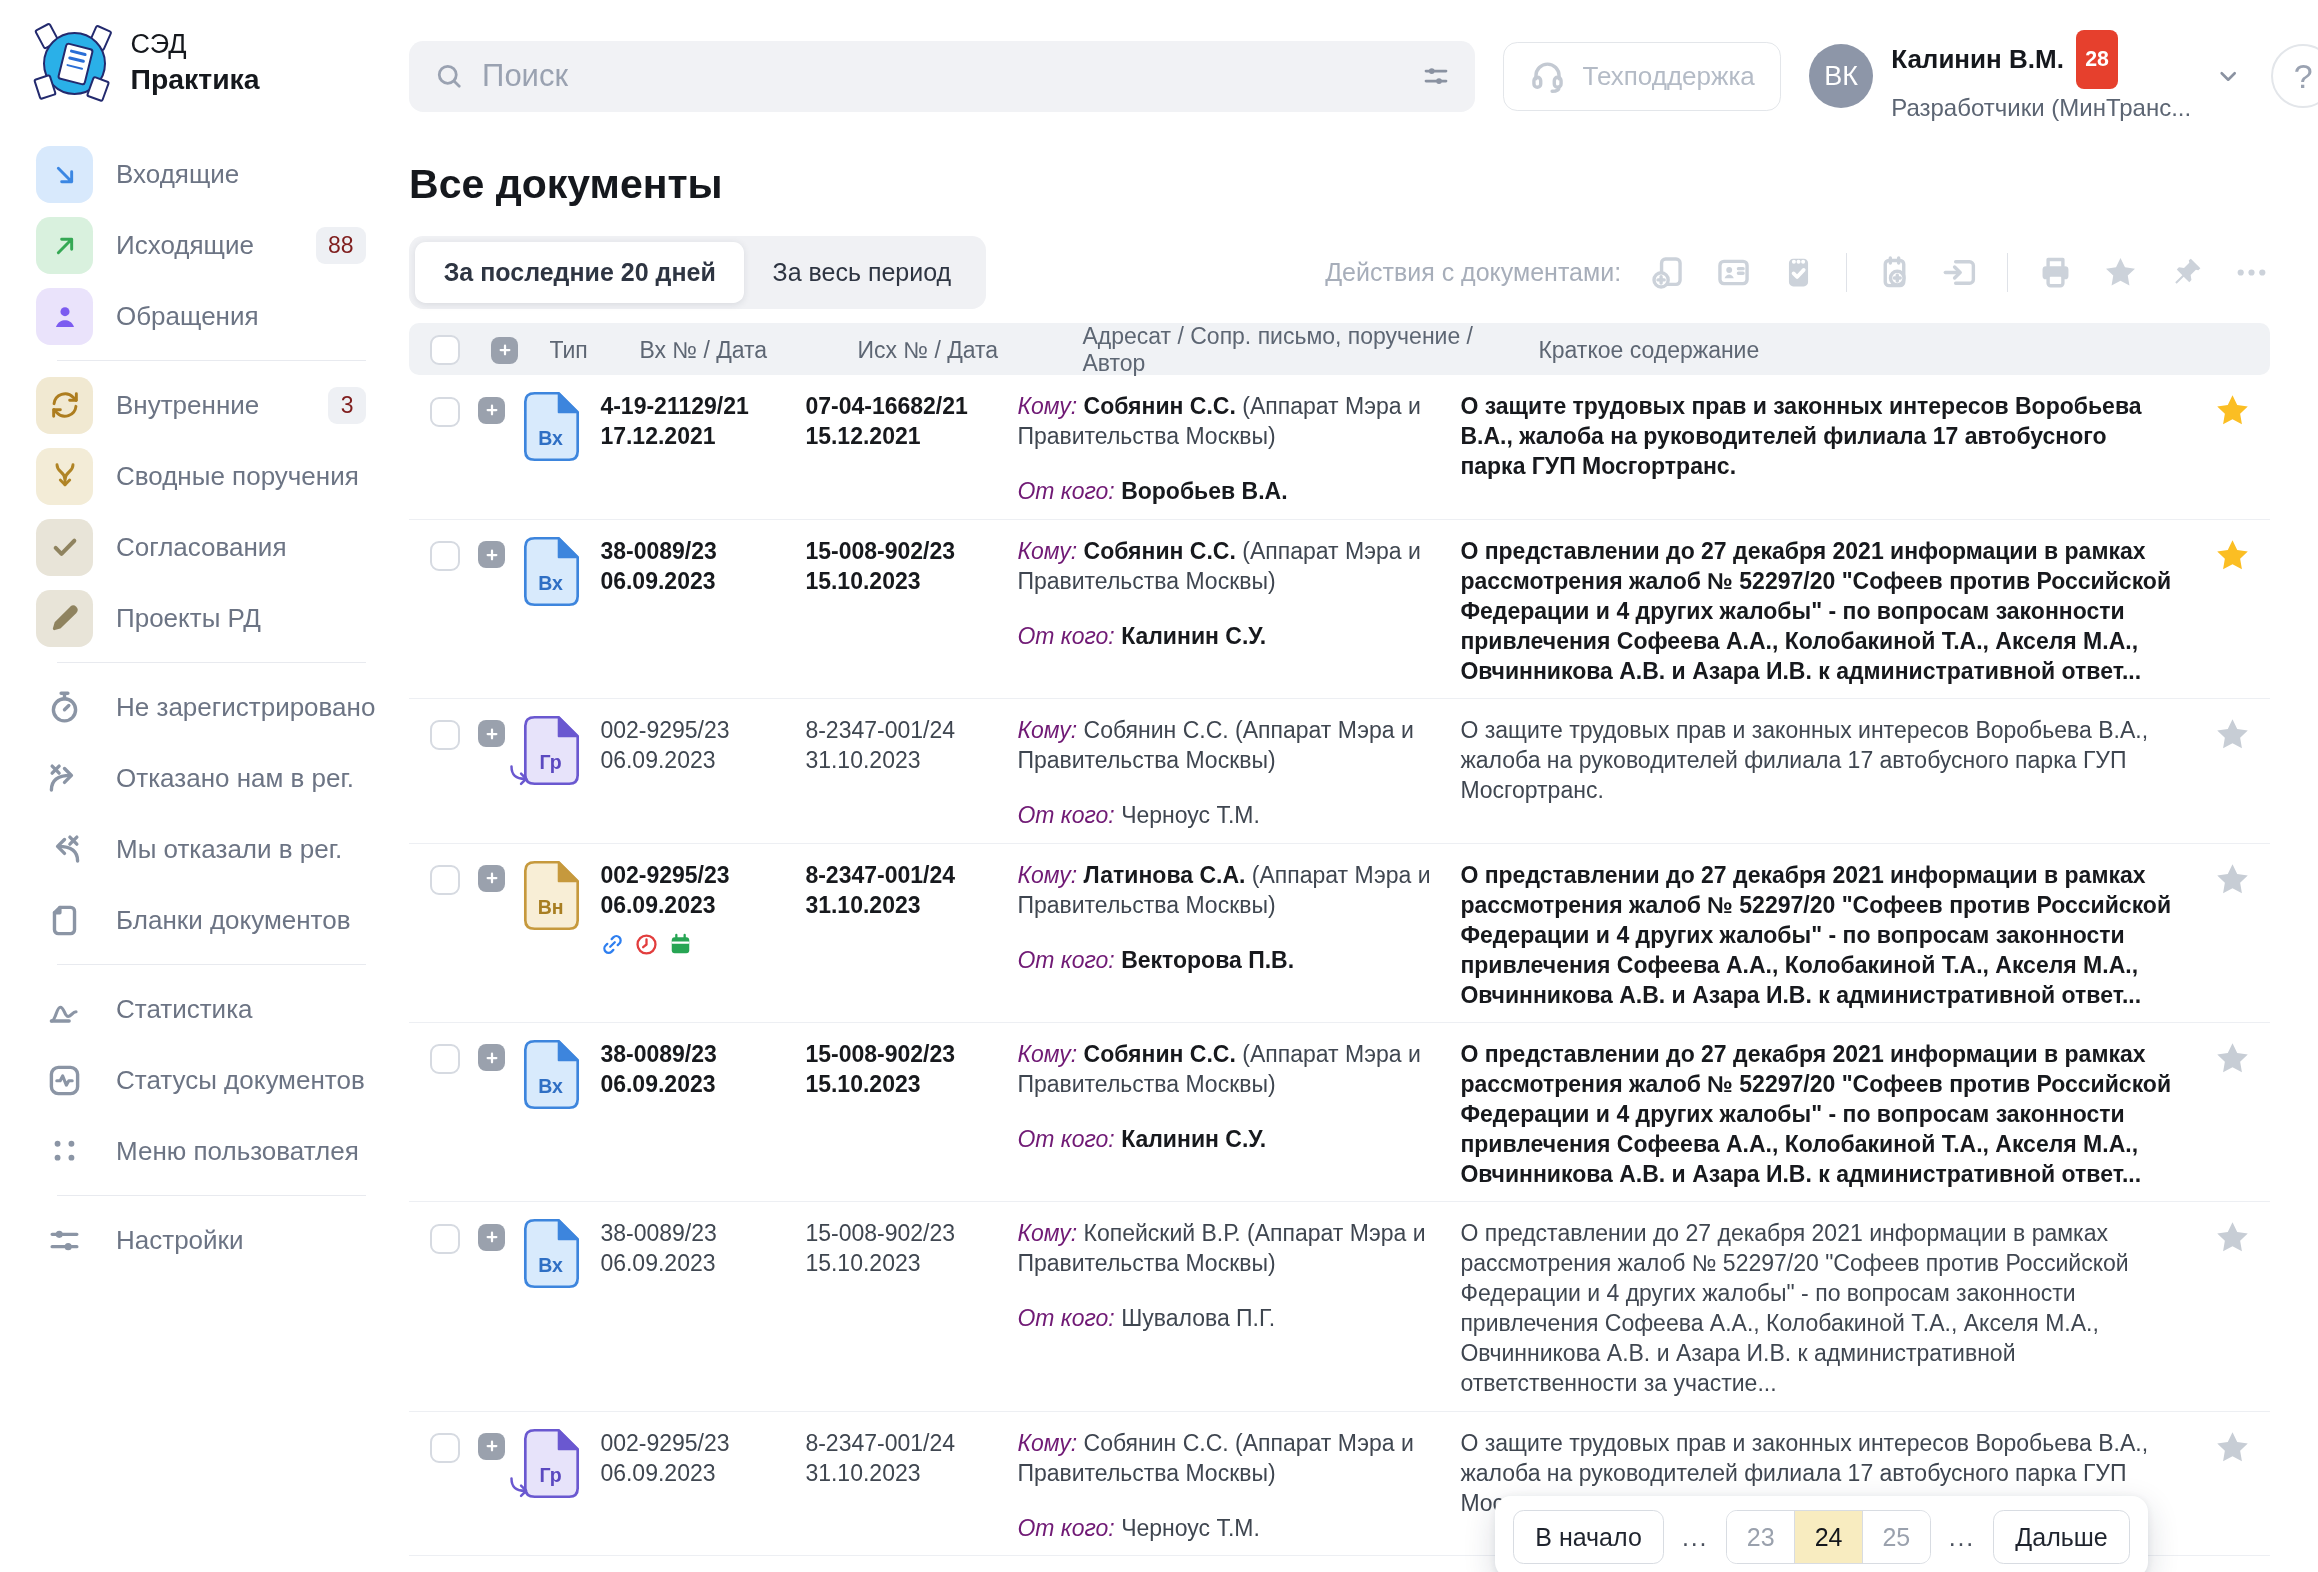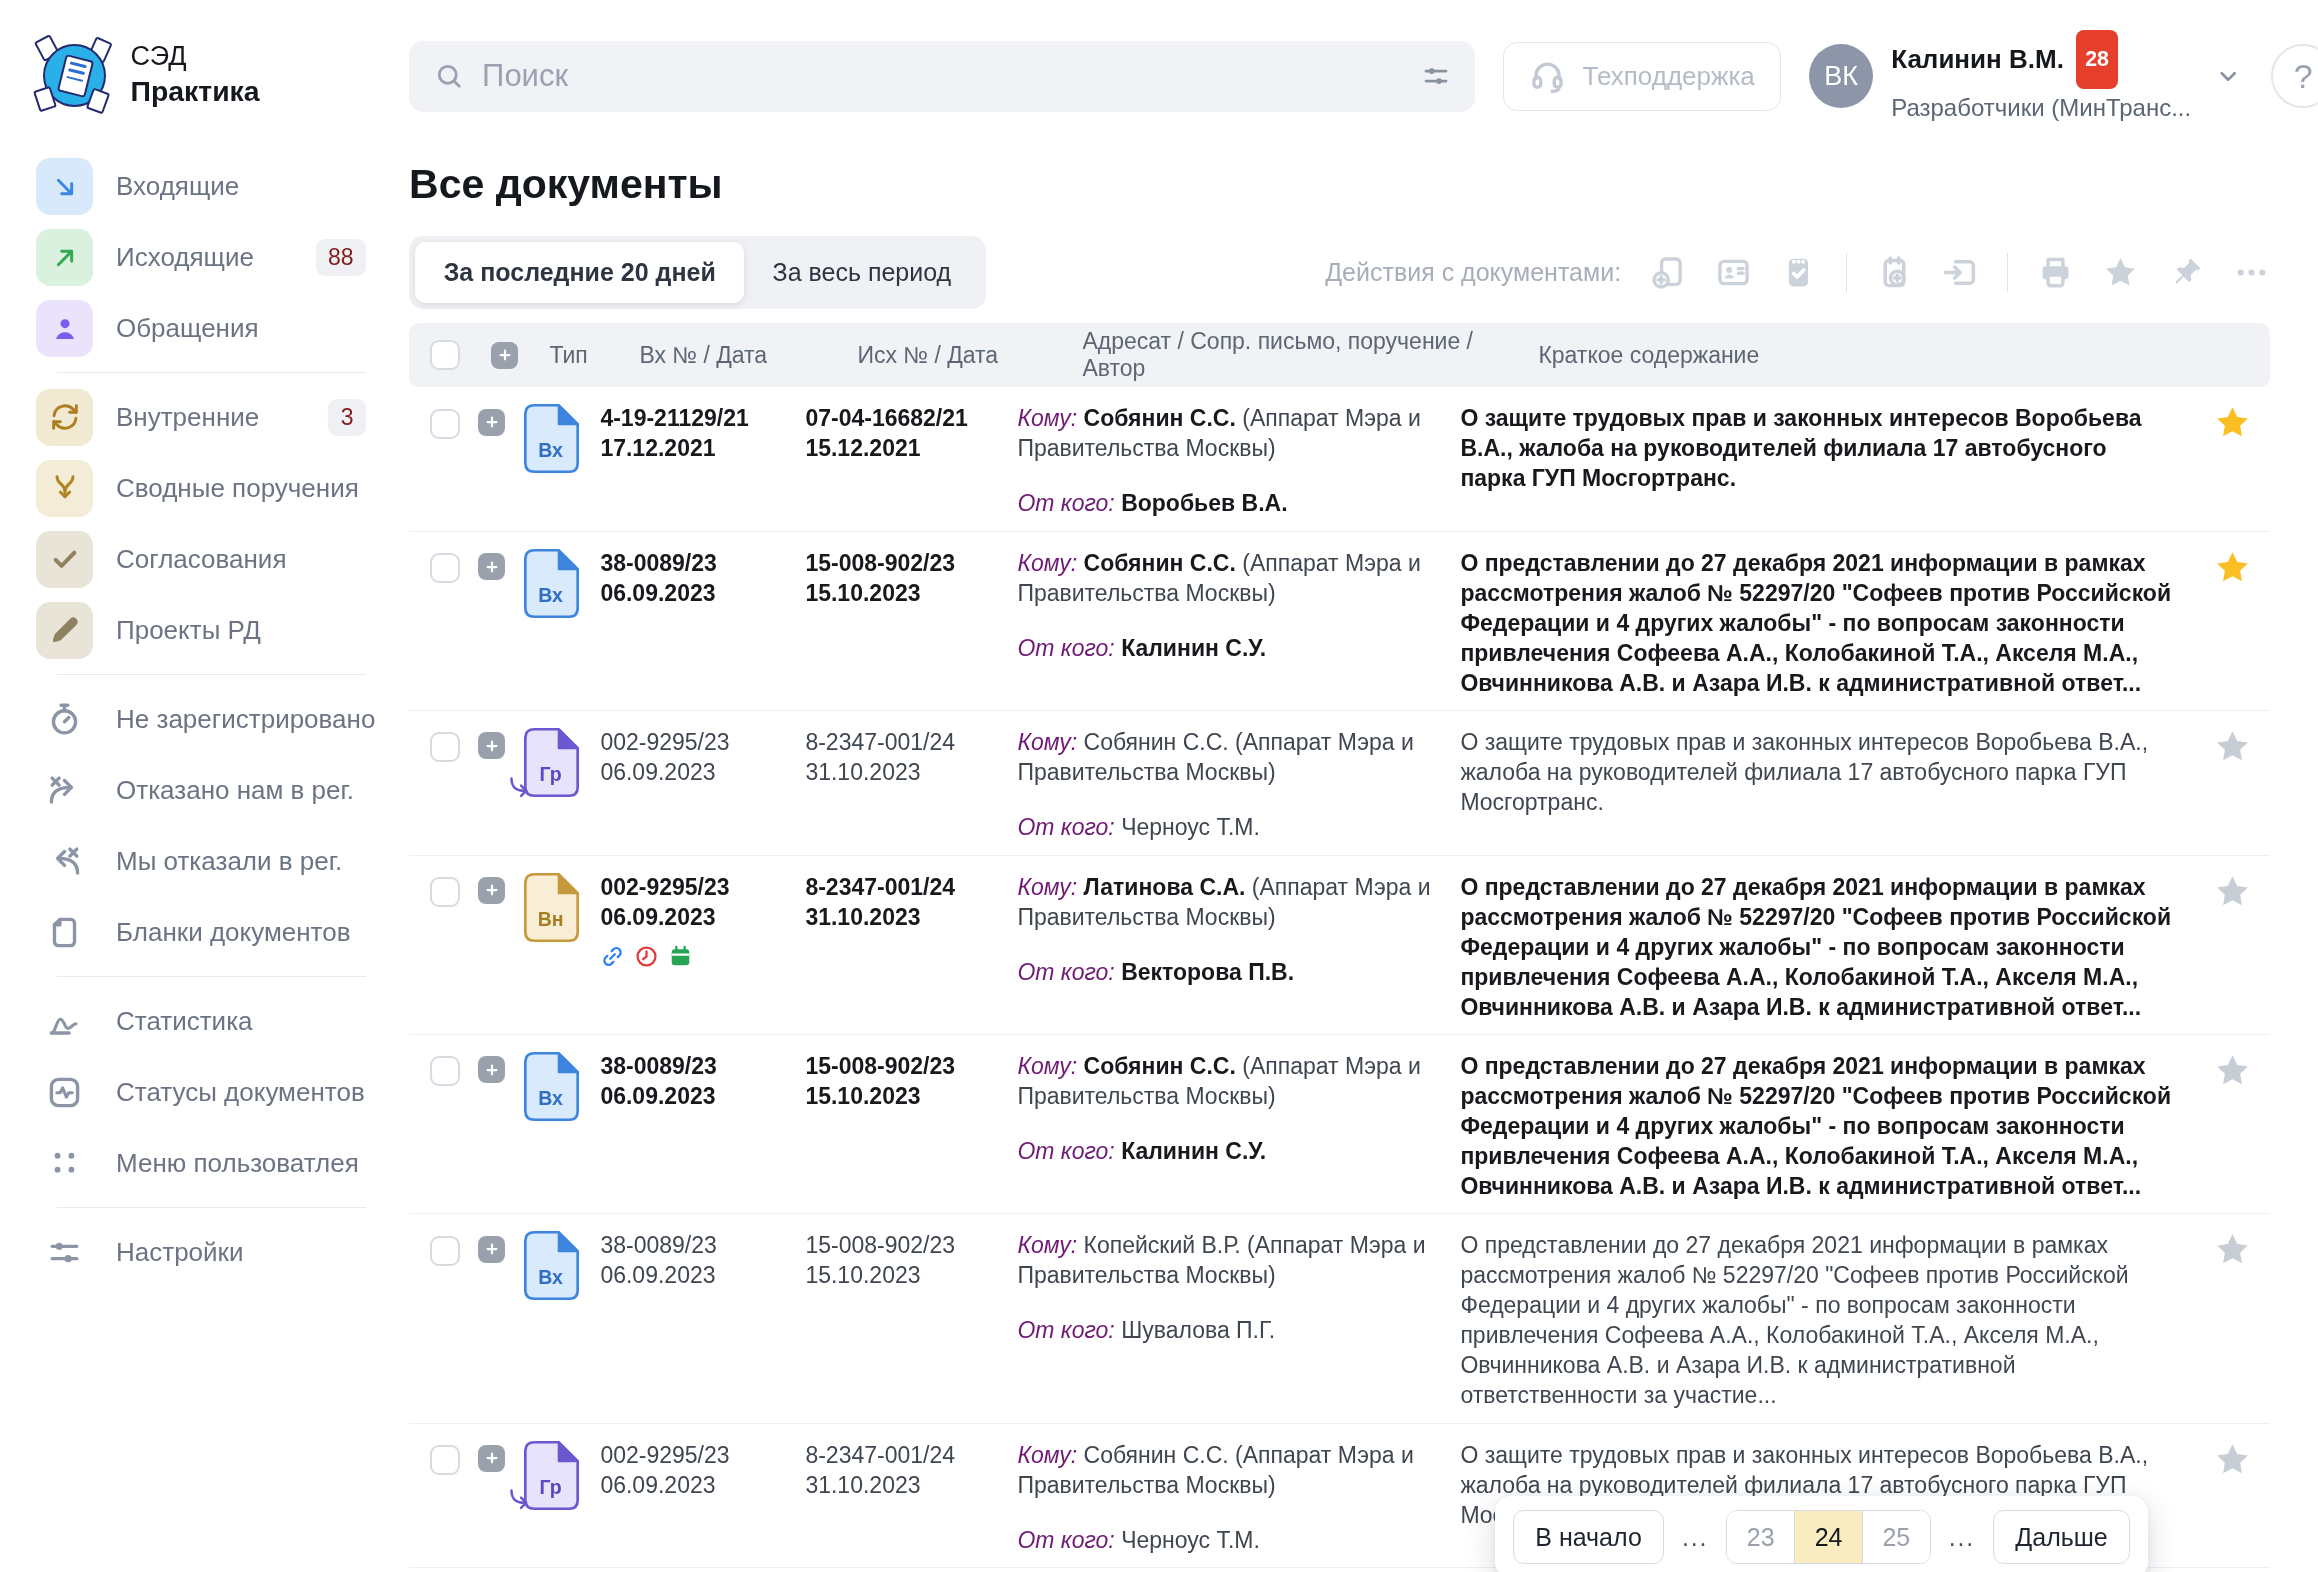--- a/index.html
+++ b/index.html
@@ -3,21 +3,21 @@
 <meta charset="utf-8">
 <style>
   html,body{margin:0;padding:0;}
   body{
     width:2319px;height:1572px;position:relative;overflow:hidden;background:#ffffff;
     font-family:"Liberation Sans","DejaVu Sans",sans-serif;color:#1c212b;
   }
   svg{display:block;width:100%;height:100%;}
   
   .sidebar{position:absolute;left:0;top:0;width:402px;height:100%;padding:25px 0 0 36px;box-sizing:border-box;background:#fff;}
-  .brand{display:flex;gap:19.5px;align-items:center;margin-top:12px;}
+  .brand{display:flex;gap:19.5px;align-items:center;}
   .logo{position:relative;width:75px;height:75px;flex:0 0 auto;}
   .logo-circle{position:absolute;left:7.1px;top:7.1px;width:59px;height:59px;border-radius:50%;background:#2ab0e8;border:2.7px solid #232a6e;}
   .logo-doc{position:absolute;left:25px;top:19.5px;width:25px;height:34px;background:#fff;border:2.7px solid #232a6e;border-radius:3.6px;transform:rotate(14deg);}
   .logo-doc i{display:block;height:2.7px;background:#2a6ed6;margin:4.4px 3.6px 0 3.6px;border-radius:1.8px;}
   .logo-mini{position:absolute;width:14.2px;height:18px;background:#fff;border:2.2px solid #232a6e;border-radius:2.7px;}
   .logo-mini.m1{left:1.8px;top:0;transform:rotate(-28deg);}
   .logo-mini.m2{right:1.8px;top:1.8px;transform:rotate(24deg);}
   .logo-mini.m3{left:0;bottom:1.8px;transform:rotate(-18deg);}
   .logo-mini.m4{right:3.6px;bottom:0;transform:rotate(20deg);}
   .brand-name .l1{font-size:27px;color:#15181d;}
@@ -54,21 +54,21 @@
   .page-title{font-size:41px;font-weight:700;color:#15181d;margin-top:39px;}
   .controls-row{display:flex;align-items:center;margin-top:25px;}
   .tabs{background:#f0f1f4;border-radius:14.2px;padding:6.2px;display:flex;}
   .tab{font-size:25px;color:#2e3542;padding:16px 28.4px;border-radius:10.7px;cursor:pointer;white-space:nowrap;}
   .tab.active{background:#fff;font-weight:700;box-shadow:0 1.8px 7.1px rgba(25,35,60,.10);}
   .actions{margin-left:auto;display:flex;align-items:center;gap:28.4px;color:#a7aeba;font-size:25px;}
   .action-ic{width:37px;height:37px;color:#ccd2da;cursor:pointer;}
   .action-sep{width:1.8px;height:39px;background:#dfe2e8;}
   
   .table{margin-top:14.2px;--cols:30px 27px 59px 187px 194px 425px 1fr 41px;}
-  .thead{display:grid;grid-template-columns:var(--cols);column-gap:31px;align-items:center;background:#f0f2f5;border-radius:10px;height:64px;padding:0 18px 0 21.3px;color:#5d6673;font-size:23px;}
+  .thead{display:grid;grid-template-columns:var(--cols);column-gap:31px;align-items:center;background:#f0f2f5;border-radius:10px;height:52px;padding:0 18px 0 21.3px;color:#5d6673;font-size:23px;}
   .checkbox{width:30px;height:30px;box-sizing:border-box;border:2.2px solid #d6dae1;border-radius:9px;background:#fff;cursor:pointer;}
   .plusbtn{width:27px;height:27px;border-radius:8px;background:#9aa1ad;display:flex;align-items:center;justify-content:center;color:#fff;cursor:pointer;}
   .plusbtn svg{width:18px;height:18px;}
   .trow{display:grid;grid-template-columns:var(--cols);column-gap:18px;padding:16px 18px 12.4px 21.3px;border-bottom:1.8px solid #edeff3;align-items:start;font-size:23px;color:#3f4650;line-height:30px;}
   .trow .checkbox,.trow .plusbtn{margin-top:5.3px;}
   .typecell{position:relative;width:57px;height:71px;}
   .redir{position:absolute;left:-16px;bottom:-3.6px;width:27px;height:27px;color:#6a58d0;}
   .num{white-space:nowrap;}
   .trow.bold .num,.trow.bold .summary,.trow.bold .pname{font-weight:700;color:#17191d;}
   .attach-row{display:flex;gap:9px;margin-top:12.4px;}

